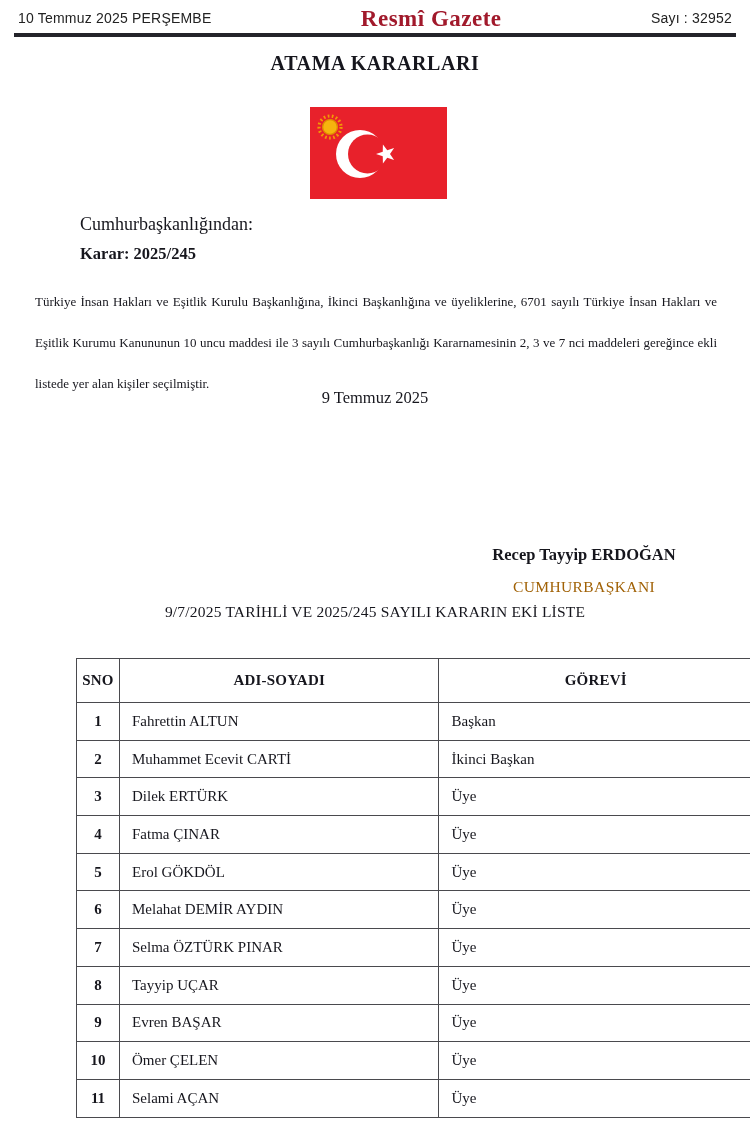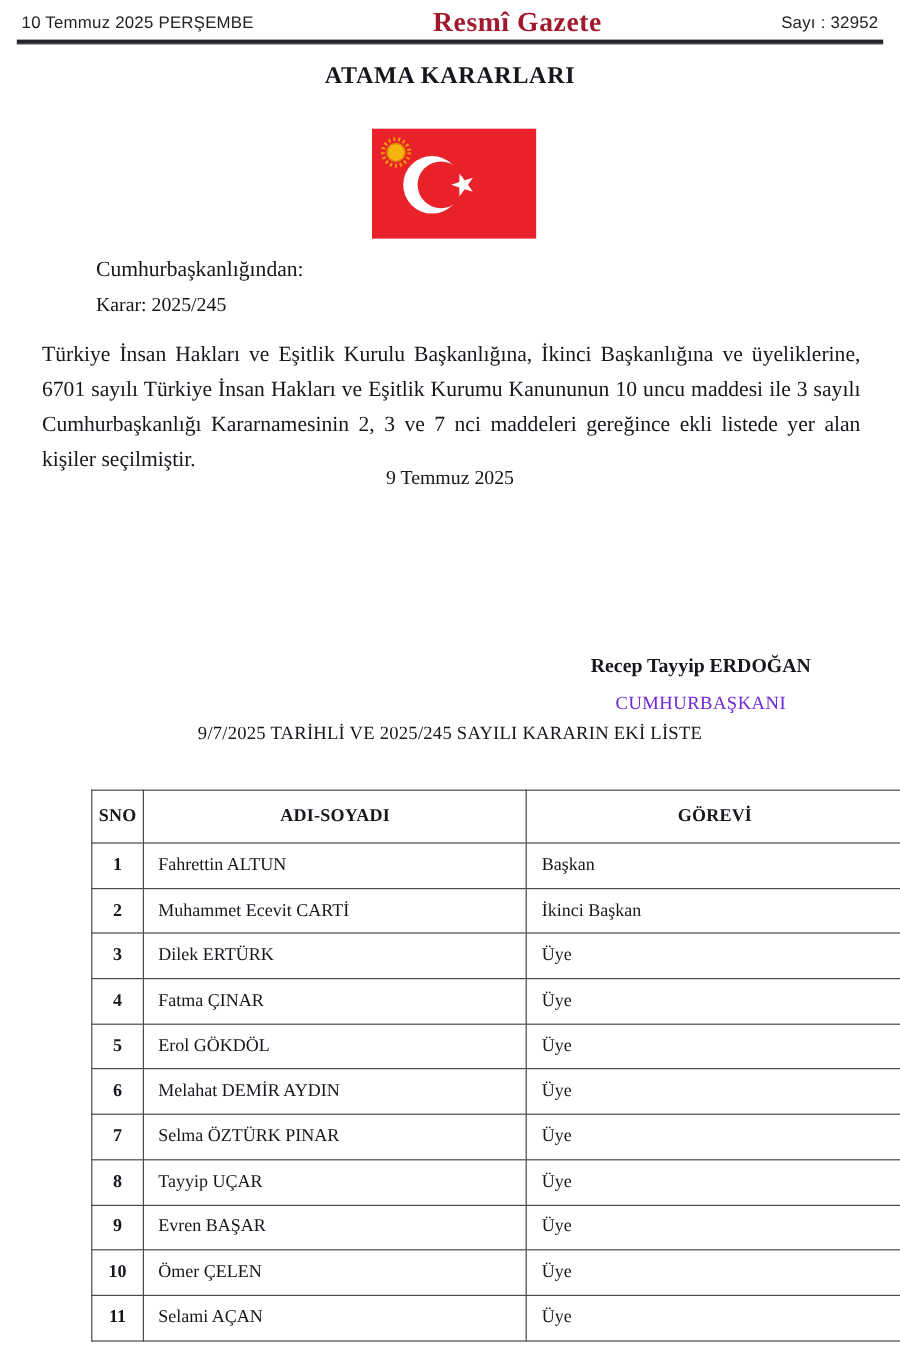--- a/index.html
+++ b/index.html
@@ -72,29 +72,29 @@
     position: absolute;
     top: 214px; left: 80px;
     font-size: 18px;
     text-underline-offset: 3px;
     color: #16161d;
   }
   .decree-number {
     position: absolute;
     top: 244px; left: 80px;
     font-size: 16.5px;
-    font-weight: normal;
+    font-weight: bold;
     color: #16161d;
   }
   .decree-body {
     position: absolute;
     top: 281px; left: 35px;
     width: 682px;
-    font-size: 18px;
-    line-height: 29px;
+    font-size: 13px;
+    line-height: 41px;
     text-align: justify;
     color: #16161d;
   }
   .decree-date {
     position: absolute;
     top: 388px; left: 0; right: 0;
     text-align: center;
     font-size: 16.5px;
     color: #16161d;
   }
@@ -109,21 +109,21 @@
   }
   .signature .sig-name {
     font-weight: bold;
     font-size: 16.5px;
     color: #16161d;
   }
   .signature .sig-title {
     margin-top: 13px;
     font-size: 15.5px;
     letter-spacing: 0.4px;
-    color: #6d28d9;
+    color: #a16207;
   }
 
   
   .list-title {
     position: absolute;
     top: 603px; left: 0; right: 0;
     text-align: center;
     font-weight: normal;
     font-size: 15.5px;
     letter-spacing: 0.2px;

